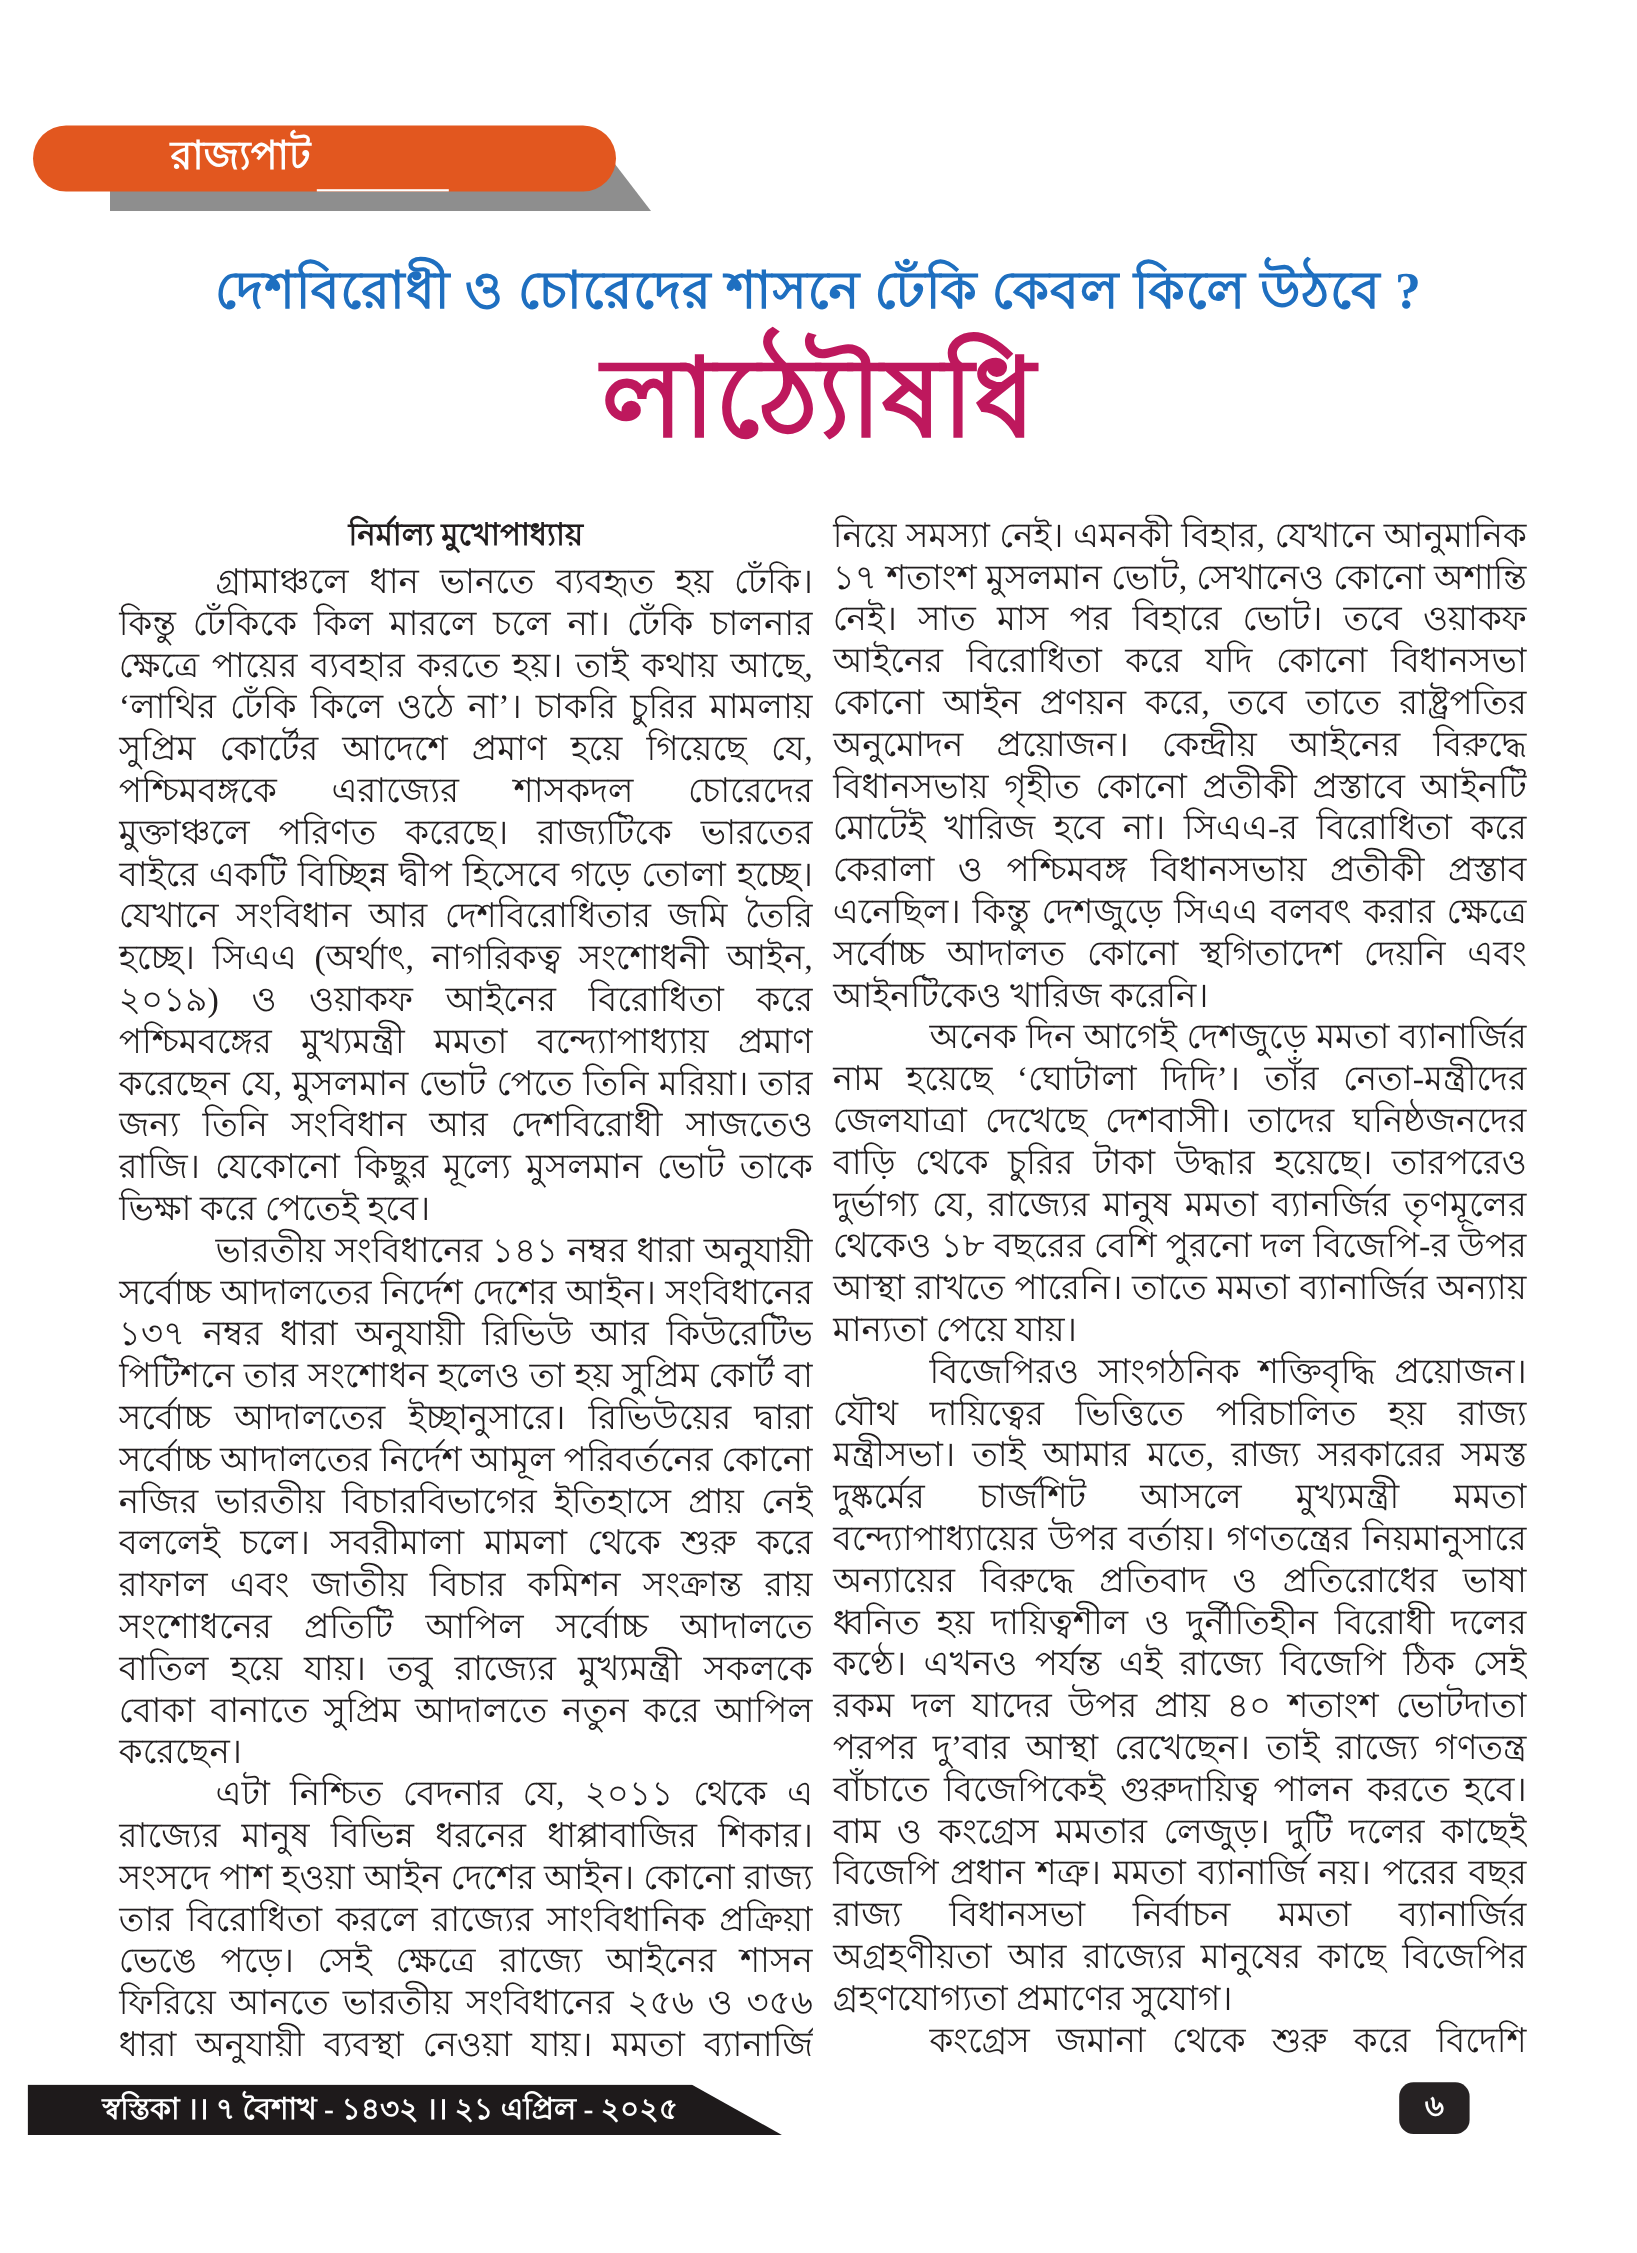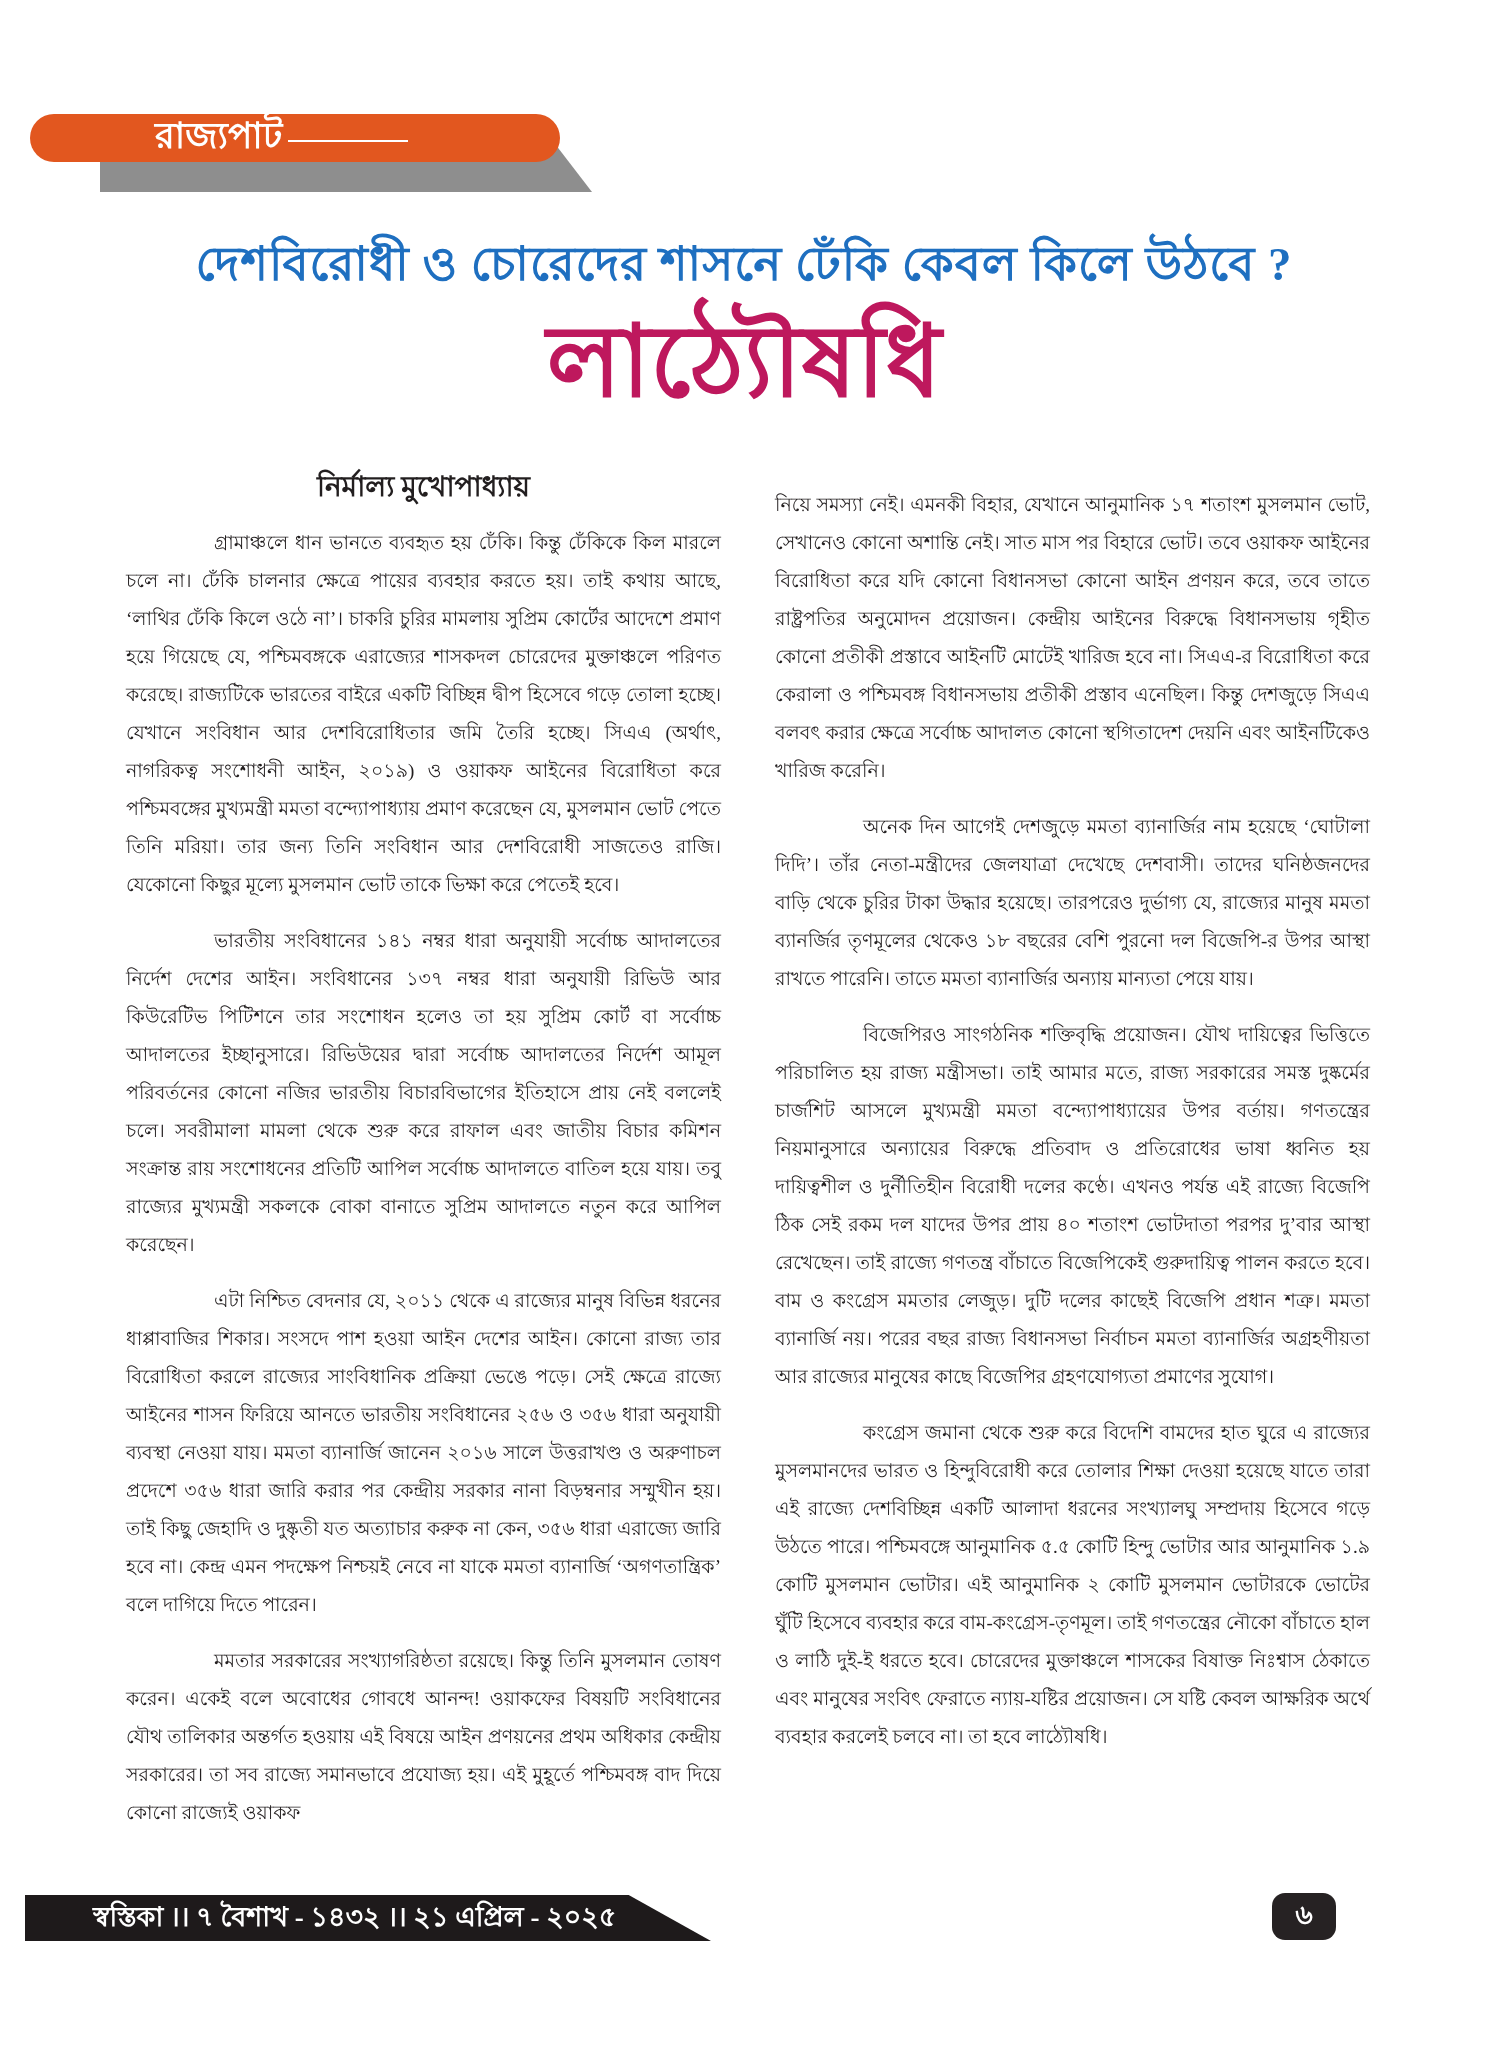--- a/index.html
+++ b/index.html
@@ -17,25 +17,25 @@
   .banner-shadow {
     position: absolute;
     left: 100px; top: 128px;
     width: 492px; height: 64px;
     background: #8e8e8e;
     clip-path: polygon(0 0, 90% 0, 100% 100%, 0 100%);
   }
   .section-banner {
     position: absolute;
     left: 30px; top: 114px;
-    width: 530px; height: 48px;
+    width: 530px; height: 60px;
     background: #e2571f;
     border-radius: 33px;
     display: flex;
-    align-items: center;
+    align-items: flex-end;
   }
   .banner-label {
     margin-left: 125px;
     color: #ffffff;
     font-size: 36px;
     font-weight: bold;
     white-space: nowrap;
   }
   .banner-underline {
     width: 120px;
@@ -79,22 +79,22 @@
   }
   .col { width: 631px; overflow: hidden; }
   .author {
     text-align: center;
     font-weight: bold;
     font-size: 28px;
     line-height: 38px;
     margin: 0 0 4px 0;
   }
   .body-para {
-    margin: 18px;
-    font-size: 19px;
+    margin: 0;
+    font-size: 31px;
     line-height: 38px;
     text-align: justify;
     text-indent: 88px;
   }
   .body-para.no-indent { text-indent: 0; }
 
   
   .footer-bar {
     position: absolute;
     left: 25px; top: 1895px;

